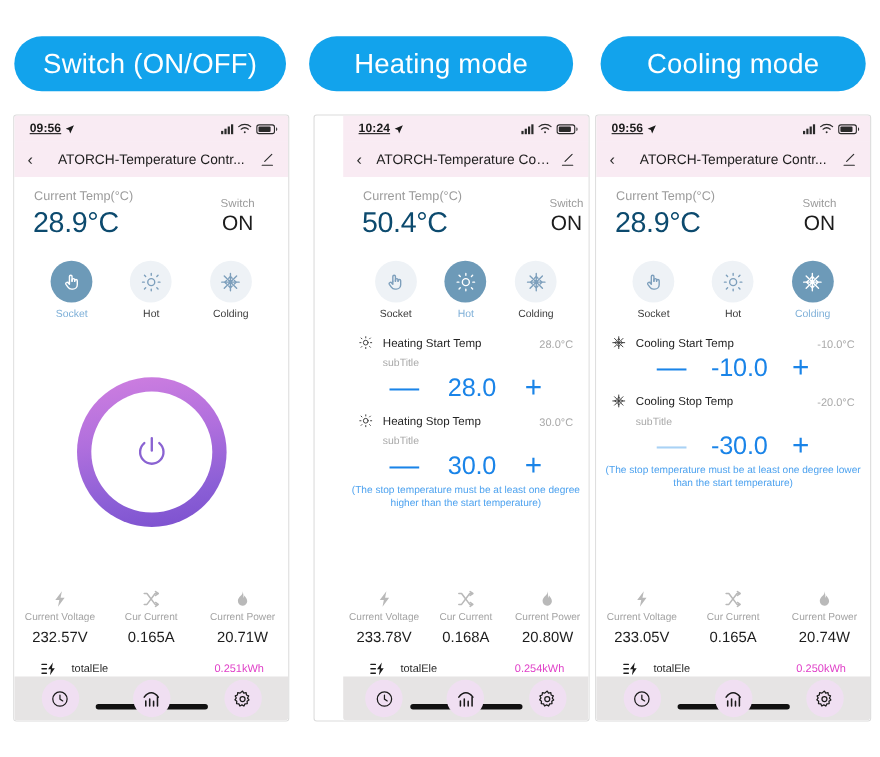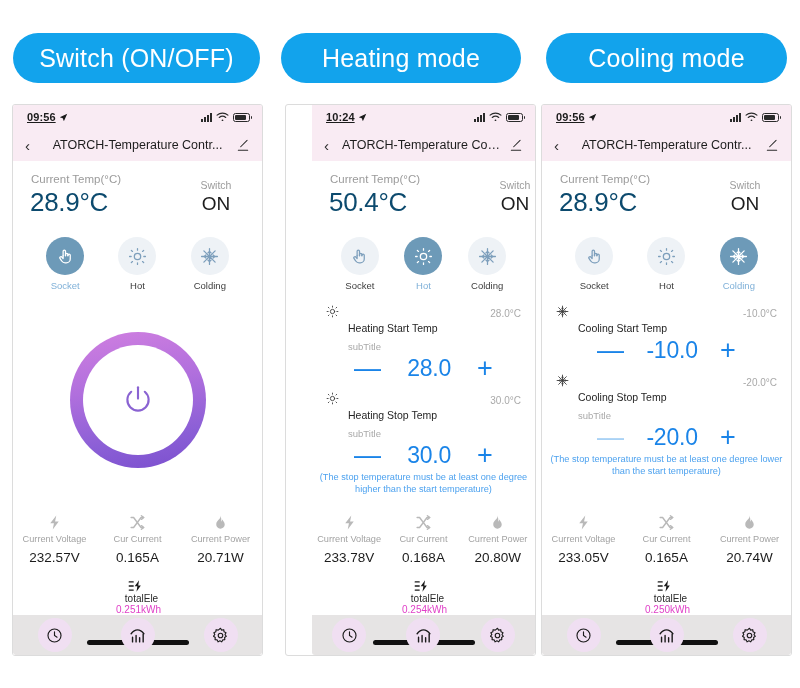--- a/index.html
+++ b/index.html
@@ -111,41 +111,41 @@
   .ring-inner {
     width: 110px; height: 110px; border-radius: 50%; background: #fff;
     display:flex; align-items:center; justify-content:center;
   }
 
   
   .rows { flex: 1; padding: 6px 0 0 0; }
   .srow { padding: 5px 14px 0 14px; }
   .srow-head { display: flex; align-items: flex-start; }
   .srow-ico { width: 22px; flex:0 0 22px; padding-top:3px; }
-  .srow-txt { flex: 1; margin-top: 16px; }
+  .srow-txt { flex: 1; }
   .srow-title { font-size: 10.5px; color: #252525; line-height: 13px; }
   .srow-sub { font-size: 9.5px; color: #a9a9a9; line-height: 12px; }
   .srow-val { font-size: 10px; color: #a9a9a9; padding-top: 6px; }
   .stepper {
     display:flex; align-items:center; justify-content:center; gap: 14px;
     margin-top: 1px; padding-bottom: 2px;
   }
   .step-btn { font-size: 27px; color: #1a84e8; line-height: 1; font-weight: 300; user-select:none;}
   .step-btn.dis { color: #a9d2f5; }
   .step-val { font-size: 23px; color: #1a84e8; min-width: 68px; text-align:center; letter-spacing:-0.2px;}
   .hint { font-size: 9.2px; color: #4da2ef; text-align: center; line-height: 12px; padding: 0 4px; }
 
   
   .metrics { padding: 4px 0 0 0; flex: 0 0 auto; }
   .metrics-row { display: flex; }
   .metric { flex: 1; display:flex; flex-direction:column; align-items:center; }
   .metric-ico { height: 20px; display:flex; align-items:center; }
   .metric-label { font-size: 9.2px; color: #a3a3a3; margin-top: 2px; }
   .metric-value { font-size: 13.5px; color: #1c1c1c; margin-top: 6px; }
-  .total { display:flex; align-items:center; padding: 14px 22px 0 24px; flex-direction: column; }
+  .total { display:flex; align-items:center; padding: 14px 22px 0 24px; }
   .total-ico { width: 22px; }
   .total-label { font-size: 10px; color: #2a2a2a; flex:1; padding-left:6px;}
   .total-value { font-size: 10px; color: #e040c8; }
 
   
   .tabbar {
     height: 40px; background: #e6e4e4; flex:0 0 auto;
     display:flex; align-items:center; justify-content:space-around;
     position: relative; border-radius: 0 0 3px 3px;
   }
@@ -642,21 +642,21 @@
                   </svg>
                 </span>
         <span class="srow-txt">
           <span class="srow-title">Cooling Stop Temp</span><br>
           <span class="srow-sub">subTitle</span>
         </span>
         <span class="srow-val">-20.0°C</span>
       </div>
       <div class="stepper">
         <span class="step-btn dis">—</span>
-        <span class="step-val">-20.0</span>
+        <span class="step-val">-30.0</span>
         <span class="step-btn">+</span>
       </div>
     </div>
         <div class="hint">(The stop temperature must be at least one degree lower than the start temperature)</div>
       </div>
 
       <div class="metrics">
         <div class="metrics-row">
               <div class="metric">
       <span class="metric-ico">

